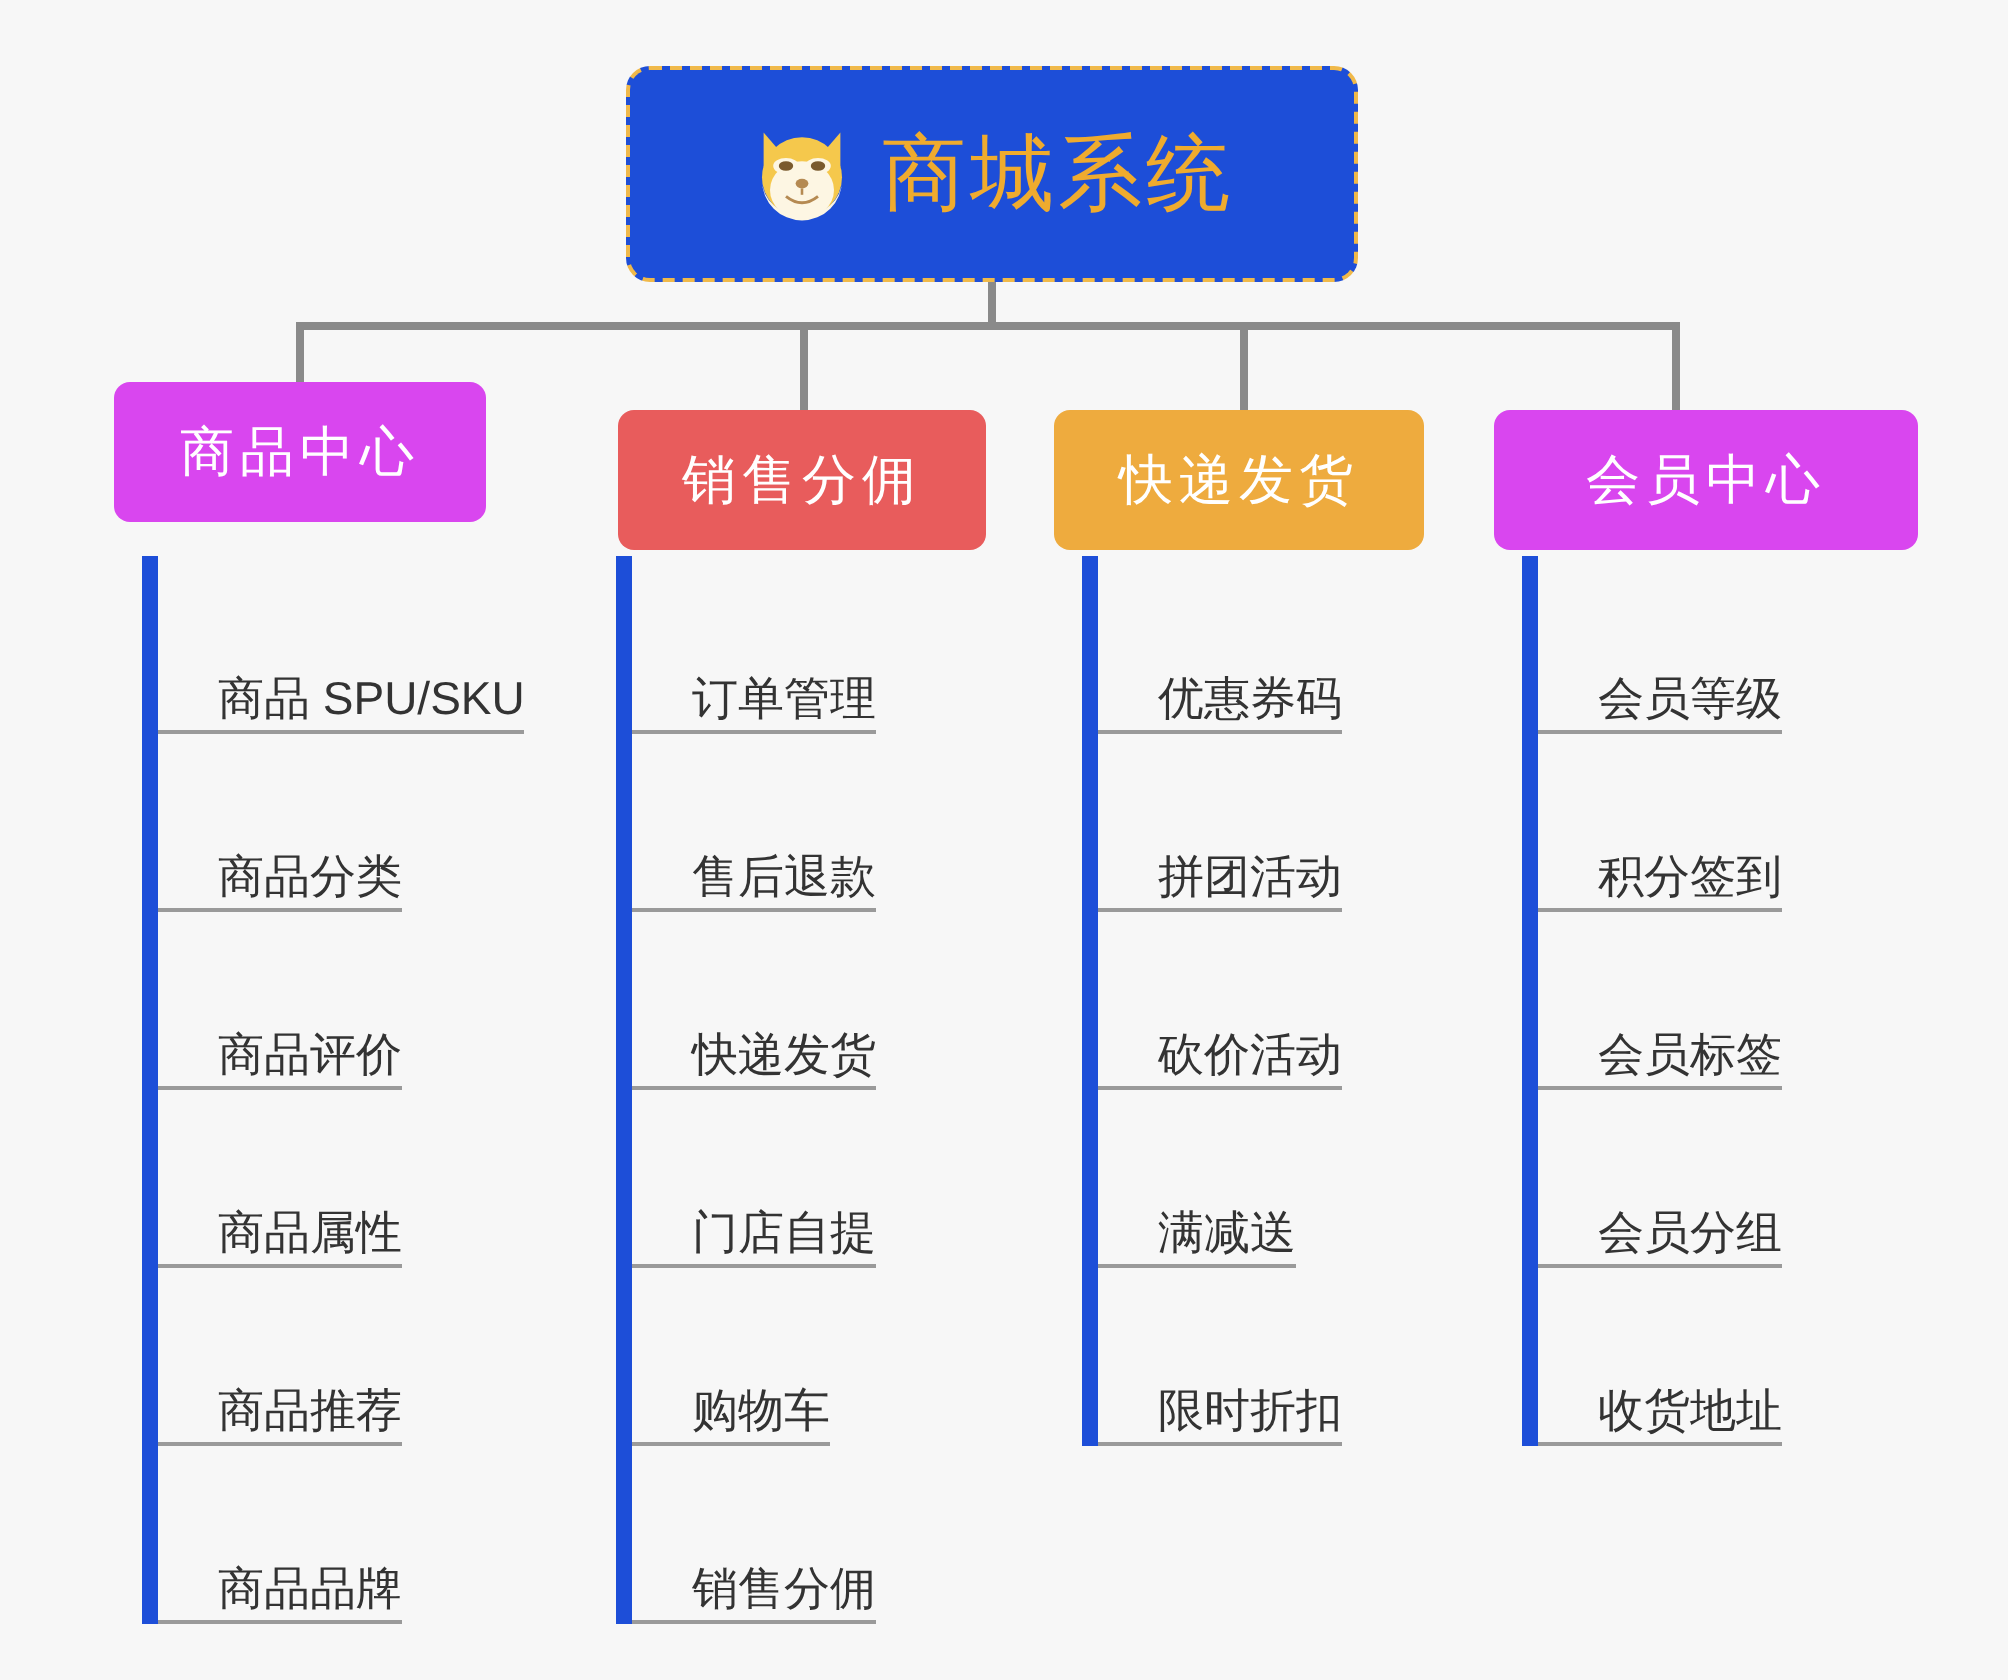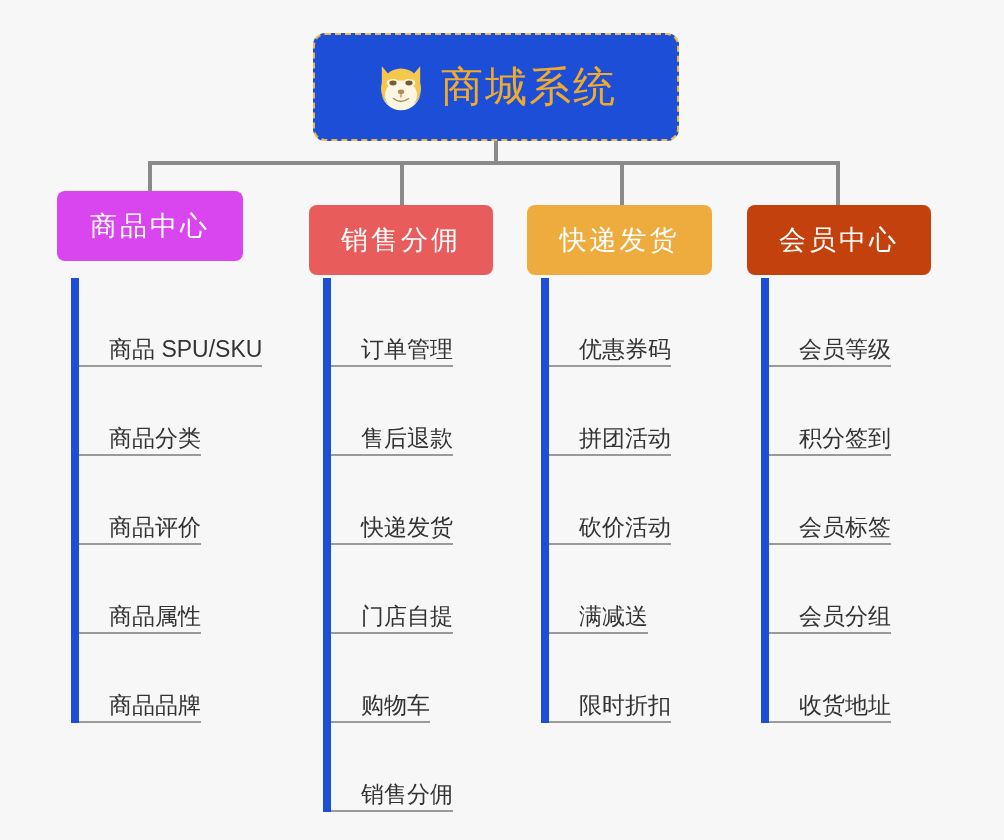--- a/index.html
+++ b/index.html
@@ -140,42 +140,45 @@
 
   <div class="cat-box" style="left: 57px; top: 191px; width: 186px; background: #d946ef;">
     <span>商品中心</span>
   </div>
   <div class="cat-box" style="left: 309px; top: 205px; width: 184px; background: rgb(232, 92, 92);">
     <span>销售分佣</span>
   </div>
   <div class="cat-box" style="left: 527px; top: 205px; width: 185px; background: rgb(238, 171, 62);">
     <span>快递发货</span>
   </div>
-  <div class="cat-box" style="left: 747px; top: 205px; width: 184px; background: #c2410c;">
+  <div class="cat-box" style="left: 747px; top: 205px; width: 212px; background: #d946ef;">
     <span>会员中心</span>
   </div>
 
   <div class="leaf-col" style="left:71px;">
       <div class="leaf">
         <span class="leaf-label">商品 SPU/SKU<span class="leaf-underline" style="left: -30px; width: 183.375px;"></span></span>
       </div>
       <div class="leaf">
         <span class="leaf-label">商品分类<span class="leaf-underline" style="left: -30px; width: 122px;"></span></span>
       </div>
       <div class="leaf">
         <span class="leaf-label">商品评价<span class="leaf-underline" style="left: -30px; width: 122px;"></span></span>
       </div>
       <div class="leaf">
         <span class="leaf-label">商品属性<span class="leaf-underline" style="left: -30px; width: 122px;"></span></span>
       </div>
       <div class="leaf">
+        <span class="leaf-label">商品推荐<span class="leaf-underline" style="left: -30px; width: 122px;"></span></span>
+      </div>
+      <div class="leaf">
         <span class="leaf-label">商品品牌<span class="leaf-underline" style="left: -30px; width: 122px;"></span></span>
       </div>
     </div>
-  <div class="leaf-col" style="left:323px;">
+  <div class="leaf-col" style="left:308px;">
       <div class="leaf">
         <span class="leaf-label">订单管理<span class="leaf-underline" style="left: -30px; width: 122px;"></span></span>
       </div>
       <div class="leaf">
         <span class="leaf-label">售后退款<span class="leaf-underline" style="left: -30px; width: 122px;"></span></span>
       </div>
       <div class="leaf">
         <span class="leaf-label">快递发货<span class="leaf-underline" style="left: -30px; width: 122px;"></span></span>
       </div>
       <div class="leaf">

